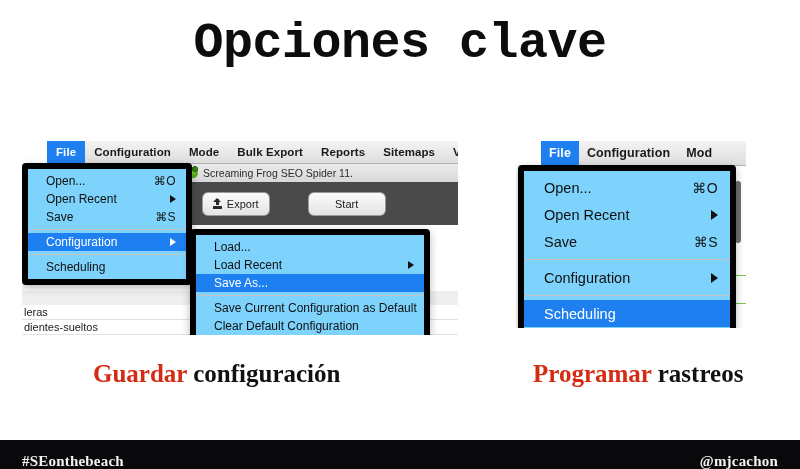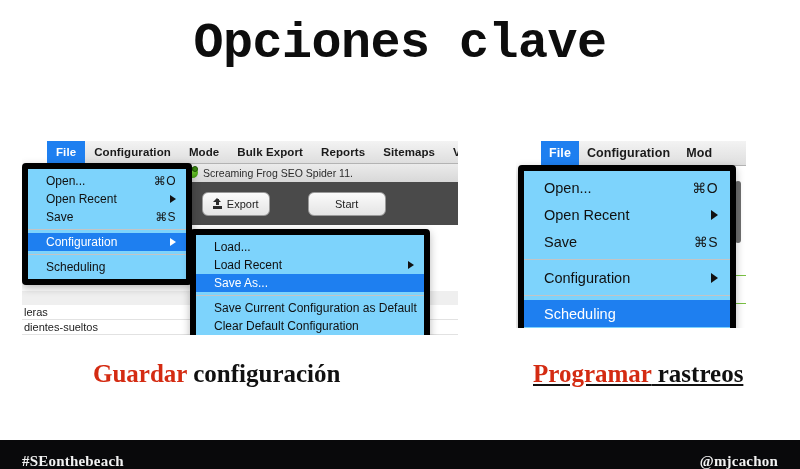--- a/index.html
+++ b/index.html
@@ -136,21 +136,21 @@
   #menu-right-file .menu-item .arrow{border-top-width:5.5px;border-bottom-width:5.5px;border-left-width:7px;}
   #menu-right-file .menu-sep{margin:4px 0;}
 
   
   .caption{
     position:absolute;font-family:"Liberation Serif", serif;font-weight:bold;
     font-size:25px;color:#111;white-space:nowrap;
   }
   .caption .hi{color:#d42b12;}
   #cap-left{left:93px;top:360px;}
-  #cap-right{left:533px;top:360px;text-decoration:underline;}
+  #cap-right{left:533px;top:360px;}
 
   
   .footer{
     position:absolute;left:0;top:440px;width:800px;height:47px;background:#09090b;
   }
   .footer .ft{
     position:absolute;top:13px;font-family:"Liberation Serif", serif;
     font-size:15px;color:#f2f2f2;font-weight:600;letter-spacing:0.2px;
   }
   #footer-left{left:22px;}

